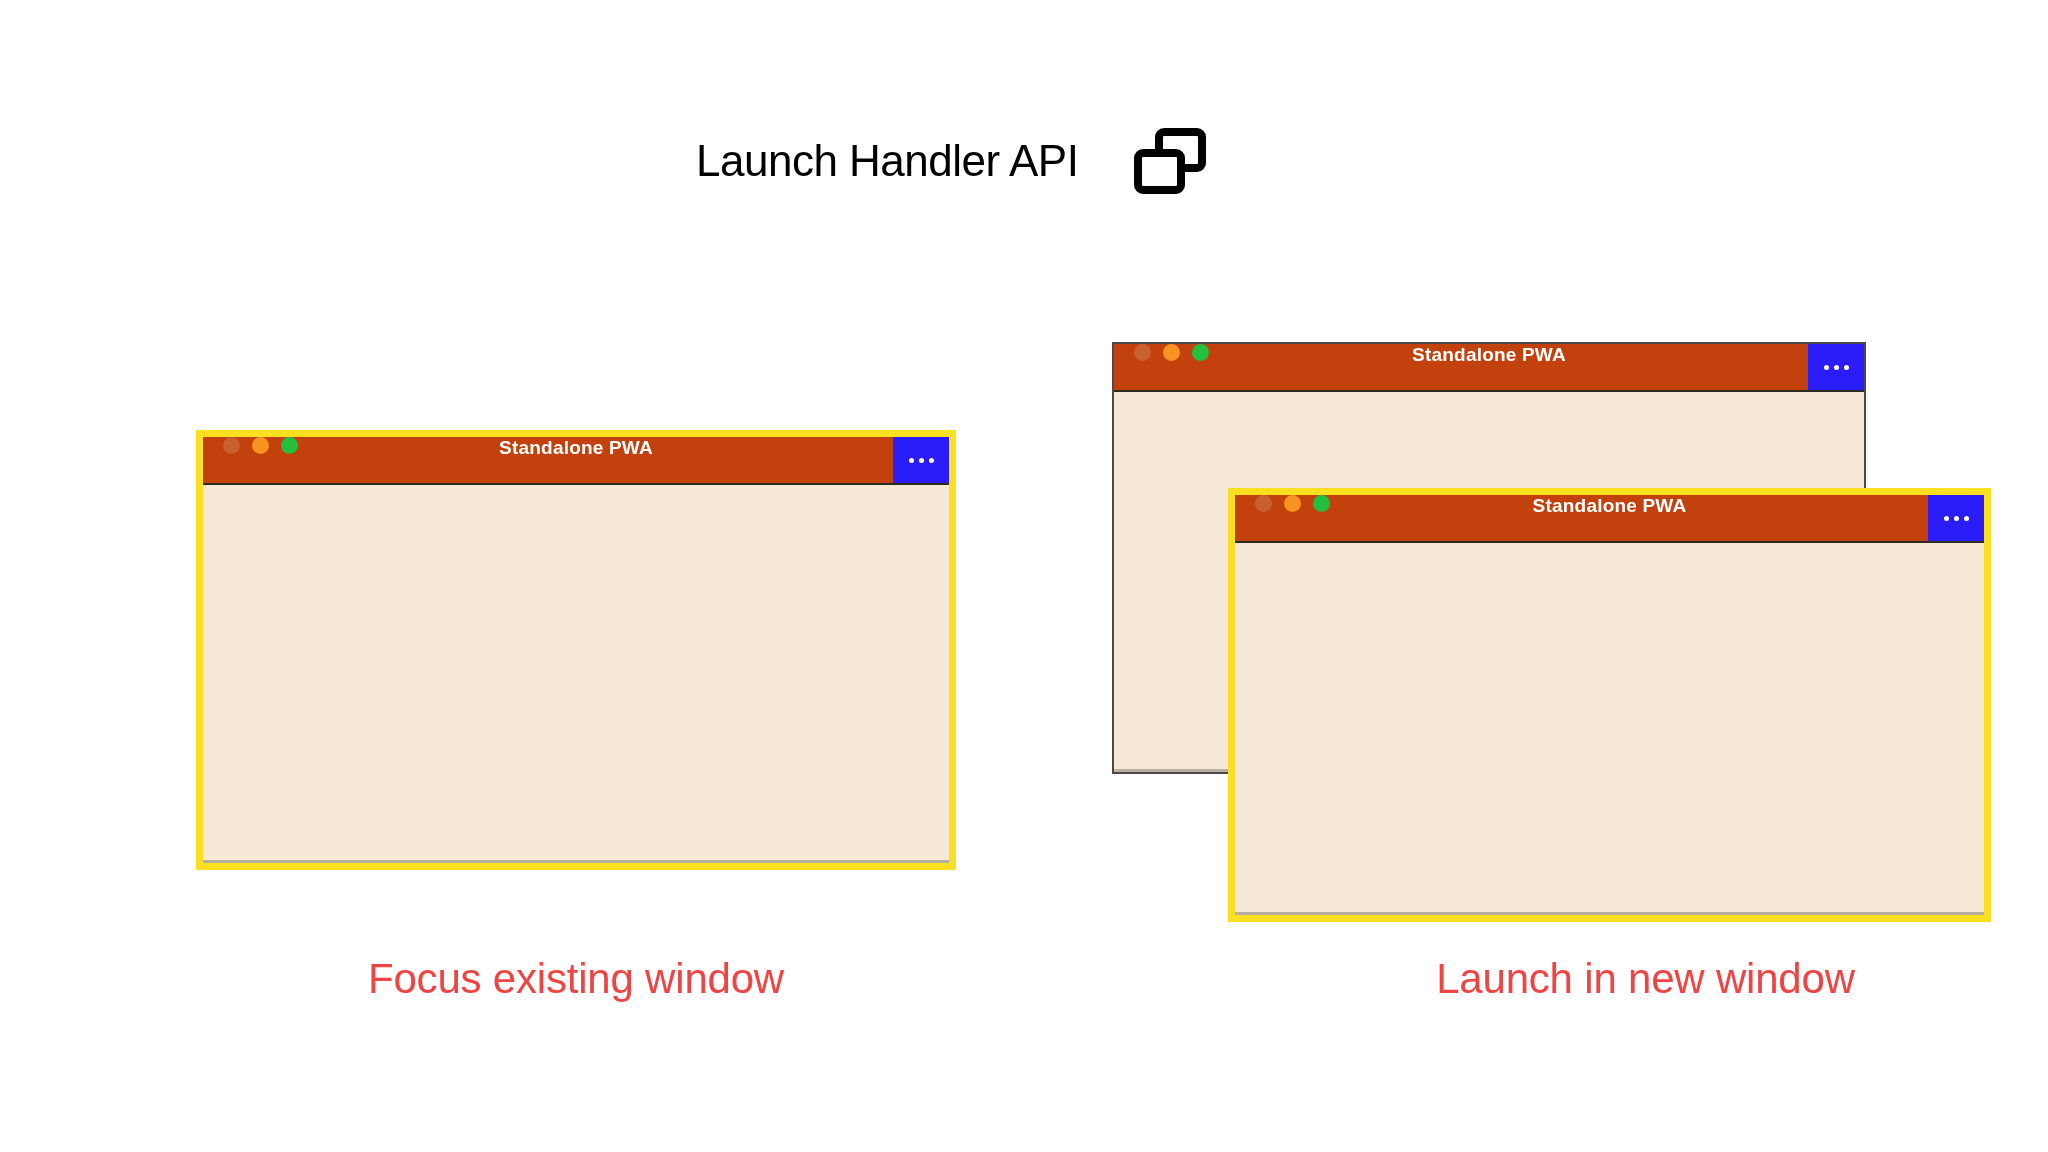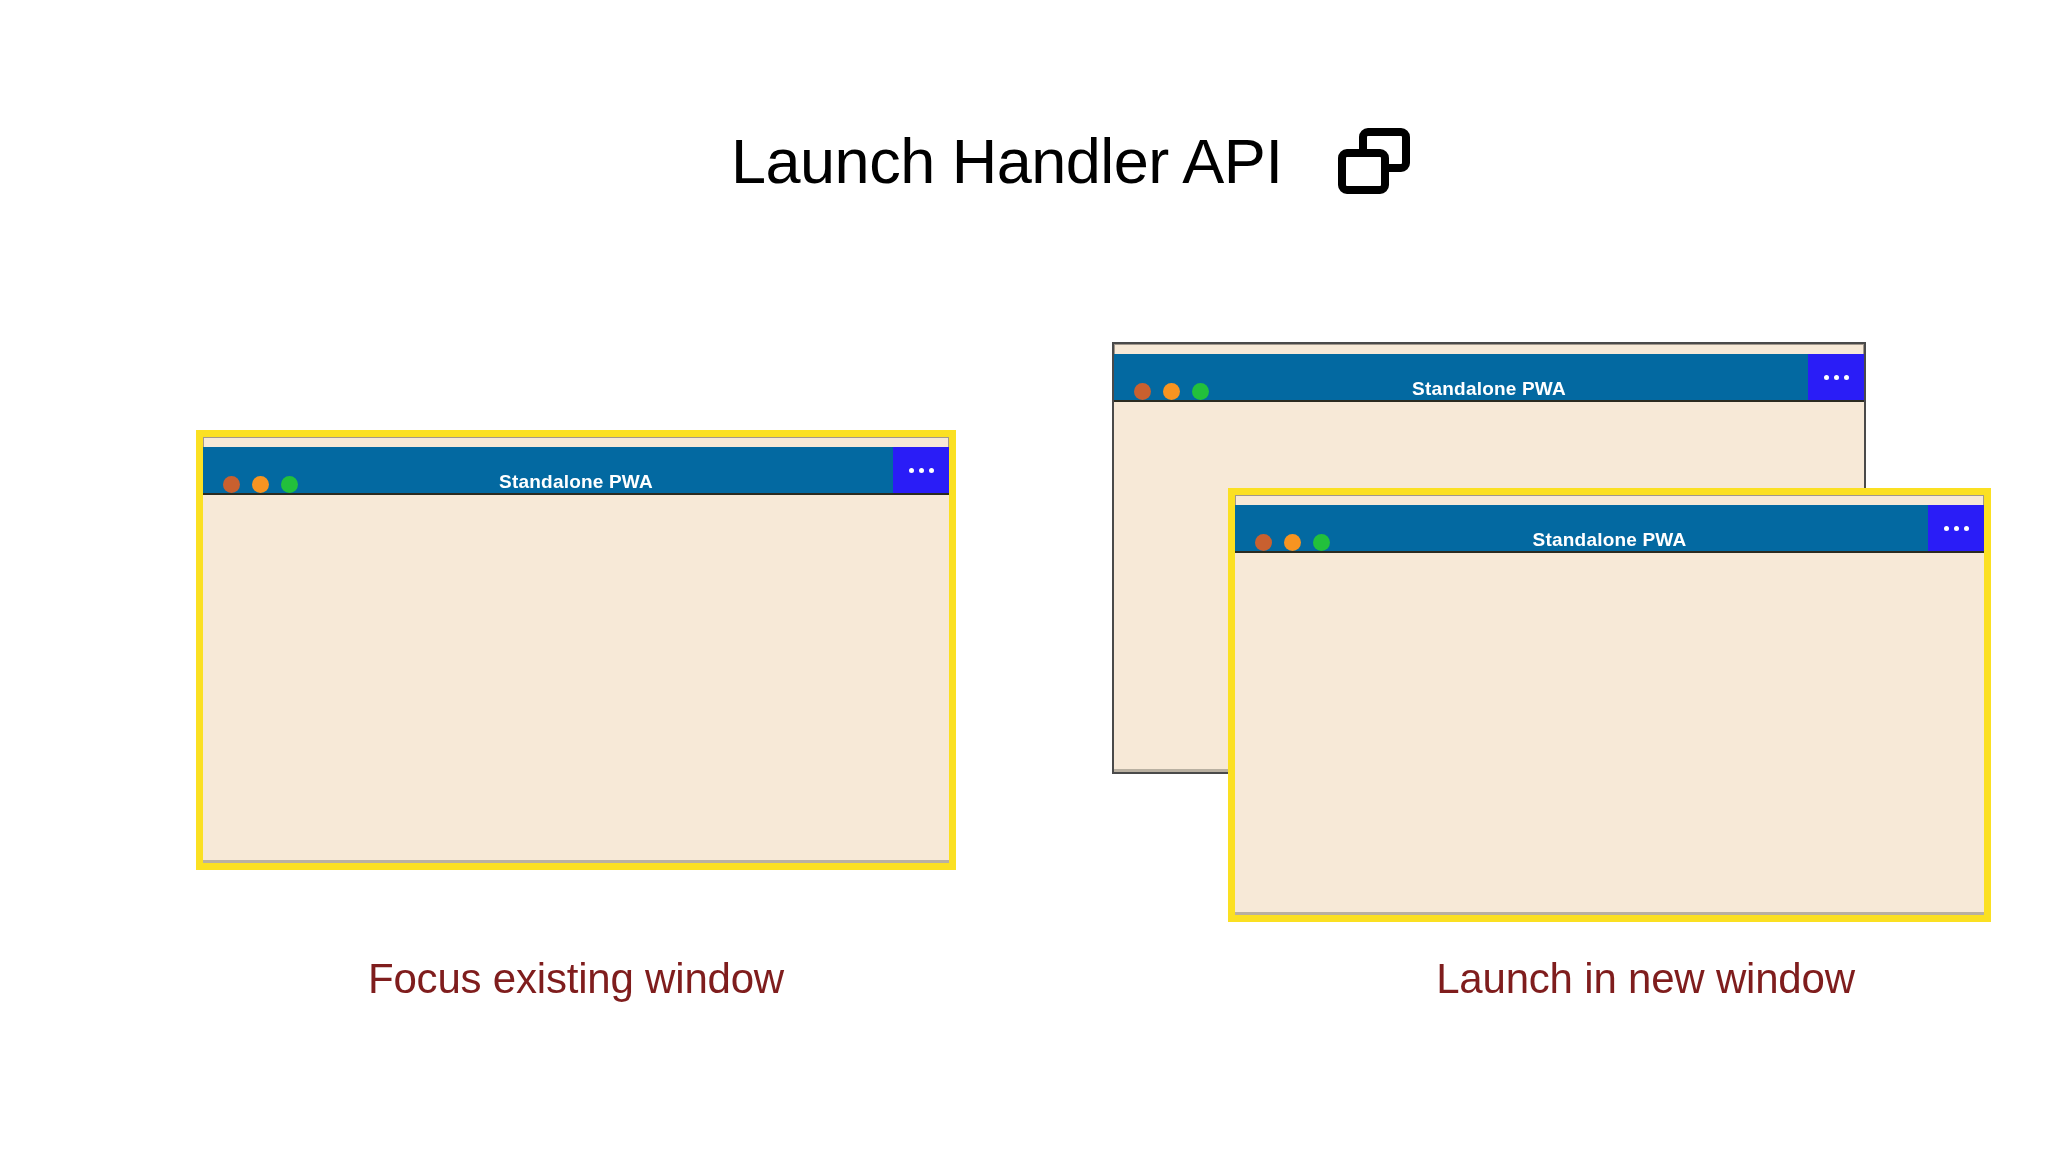--- a/index.html
+++ b/index.html
@@ -19,27 +19,26 @@
   
   .heading-row {
     position: absolute;
     left: 696px;
     top: 128px;
     display: flex;
     align-items: center;
     gap: 56px;
   }
   .heading-title {
-    font-size: 63px;
+    font-size: 44px;
     font-weight: 400;
     color: #000000;
     letter-spacing: -0.5px;
     line-height: 1;
     white-space: nowrap;
-    margin-left: 35px;
   }
   .windows-icon {
     width: 72px;
     height: 66px;
     display: block;
     flex: none;
   }
 
   
   .window {
@@ -62,25 +61,24 @@
     flex-direction: column;
     background: #f7e9d7;
     box-shadow: inset 0 0 0 1px rgba(0,0,0,0.35);
     overflow: hidden;
   }
 
   .titlebar {
     position: relative;
     flex: none;
     height: 46px;
-    background: #0369a1;
-    display: flex;
-    align-items: flex-end;
+    background: #c2410c;
+    display: flex;
+    align-items: flex-start;
     border-bottom: 2px solid #2b2b20;
-    margin-top: 10px;
   }
   .traffic-lights {
     display: flex;
     align-items: center;
     gap: 12px;
     margin-left: 20px;
     flex: none;
   }
   .dot {
     width: 17px;
@@ -134,21 +132,21 @@
   
   #window-focus        { left: 196px;  top: 430px; width: 760px;  height: 440px; z-index: 3; }
   #window-background   { left: 1112px; top: 342px; width: 754px;  height: 432px; z-index: 1; }
   #window-new          { left: 1228px; top: 488px; width: 763px;  height: 434px; z-index: 2; }
 
   
   .caption {
     position: absolute;
     font-size: 42px;
     font-weight: 400;
-    color: #7f1d1d;
+    color: #ef4444;
     letter-spacing: -0.2px;
     white-space: nowrap;
     text-align: center;
   }
   #caption-focus { left: 196px; width: 760px; top: 955px; }
   #caption-new   { left: 1264px; width: 763px; top: 955px; }
 </style>
 </head>
 <body>
 

